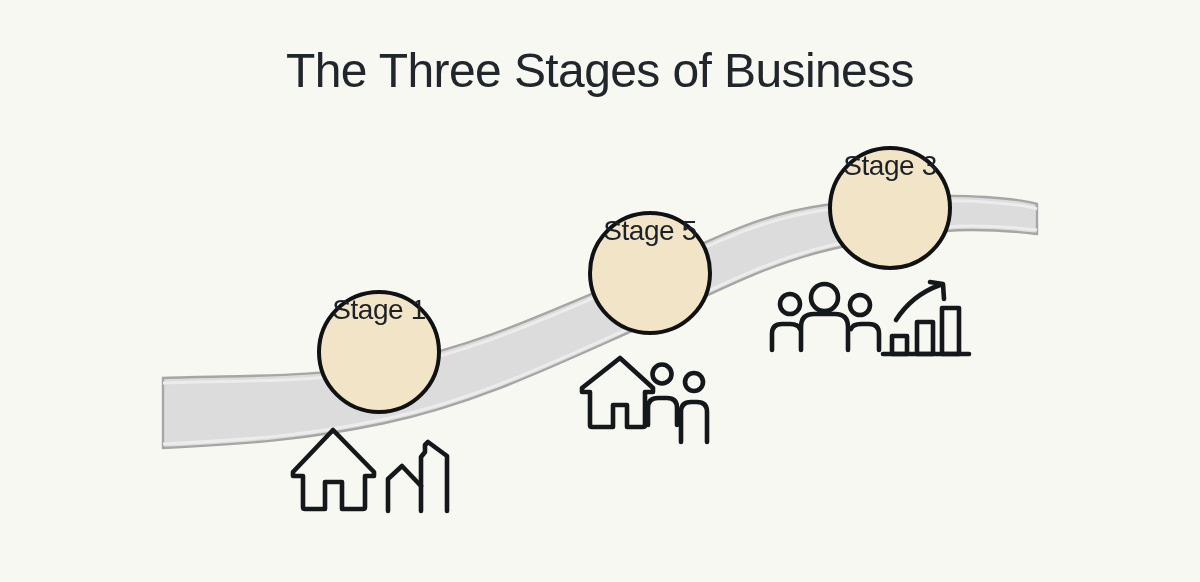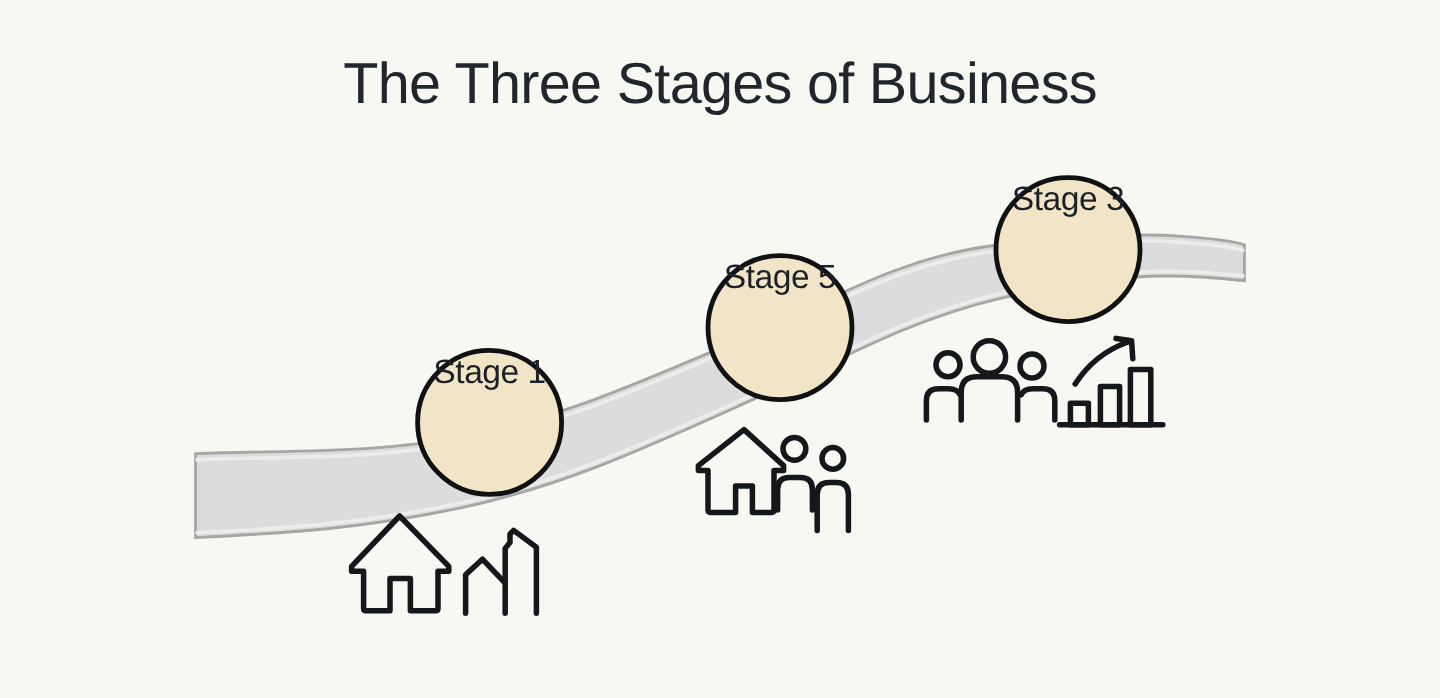--- a/index.html
+++ b/index.html
@@ -14,21 +14,21 @@
     color:#21262c; letter-spacing:-0.6px;
   }
   .road-svg, .icon-svg { position:absolute; }
   .road-svg { left:0; top:0; }
   .stage-circle {
     position:absolute; width:124px; height:124px; box-sizing:border-box;
     border:4px solid #0f1113; border-radius:50%; background:#f2e5c7;
     display:flex; align-items:flex-start; justify-content:center;
     font-weight:normal; font-size:28px; color:#1b2127; letter-spacing:-0.4px;
   }
-  #stage1 { left:346px; top:290px; }
+  #stage1 { left:317px; top:290px; }
   #stage2 { left:588px; top:211px; }
   #stage3 { left:828px; top:146px; }
   .ic { stroke:#15181b; fill:none; stroke-width:4.6; stroke-linecap:round; stroke-linejoin:round; }
 </style>
 </head>
 <body>
 
 <div class="canvas">
 
   <svg class="road-svg" width="1200" height="582" viewBox="0 0 1200 582" aria-hidden="true">

